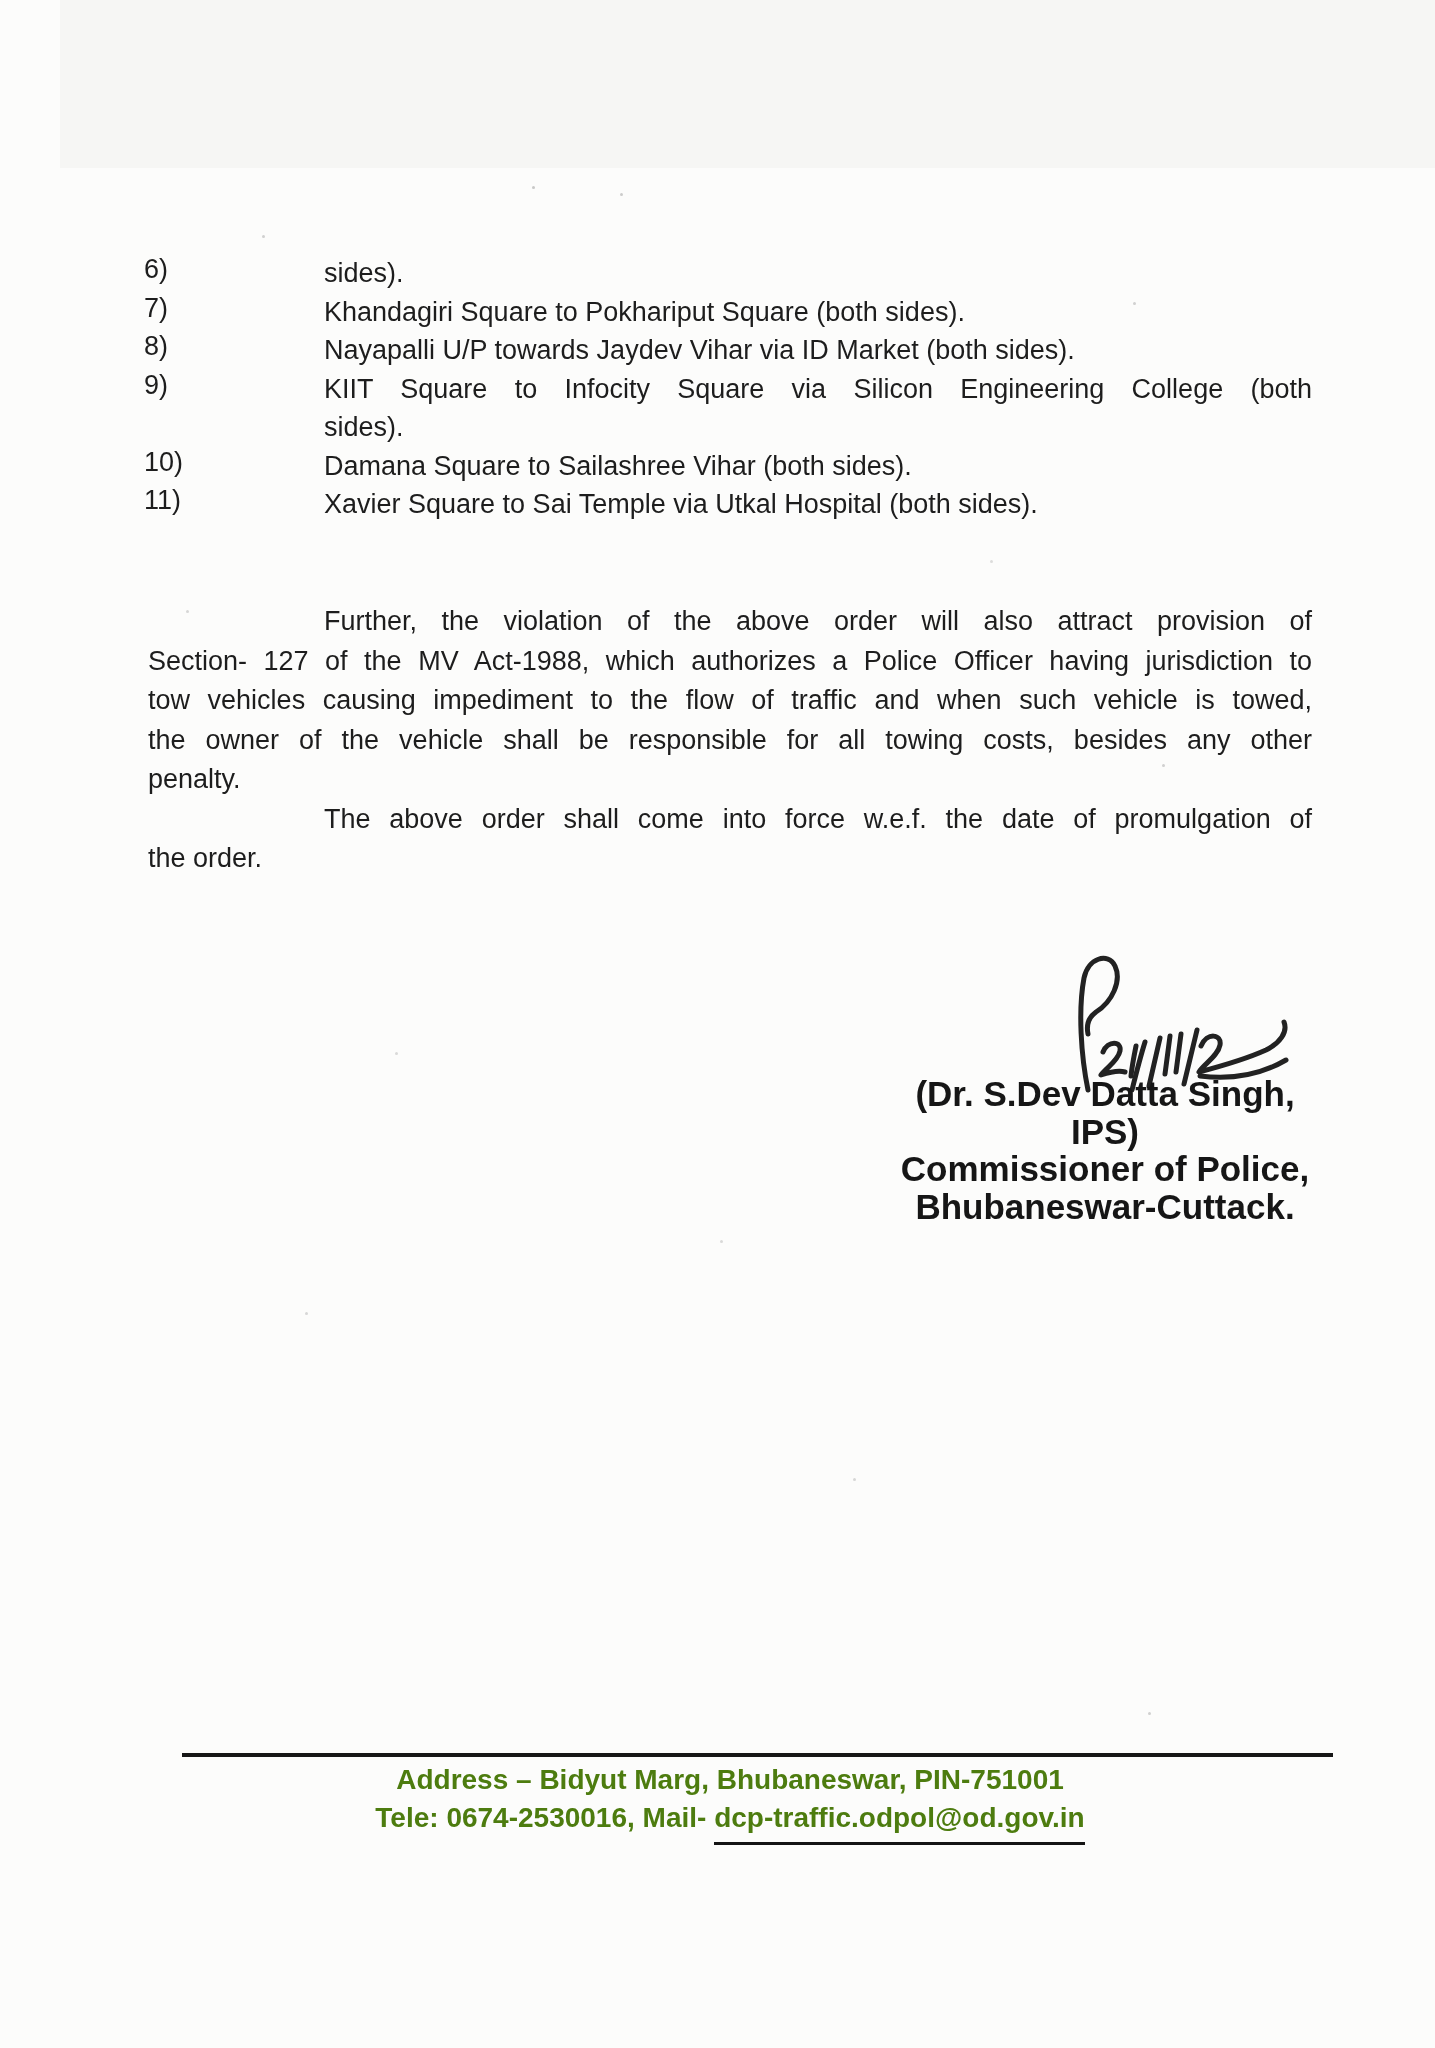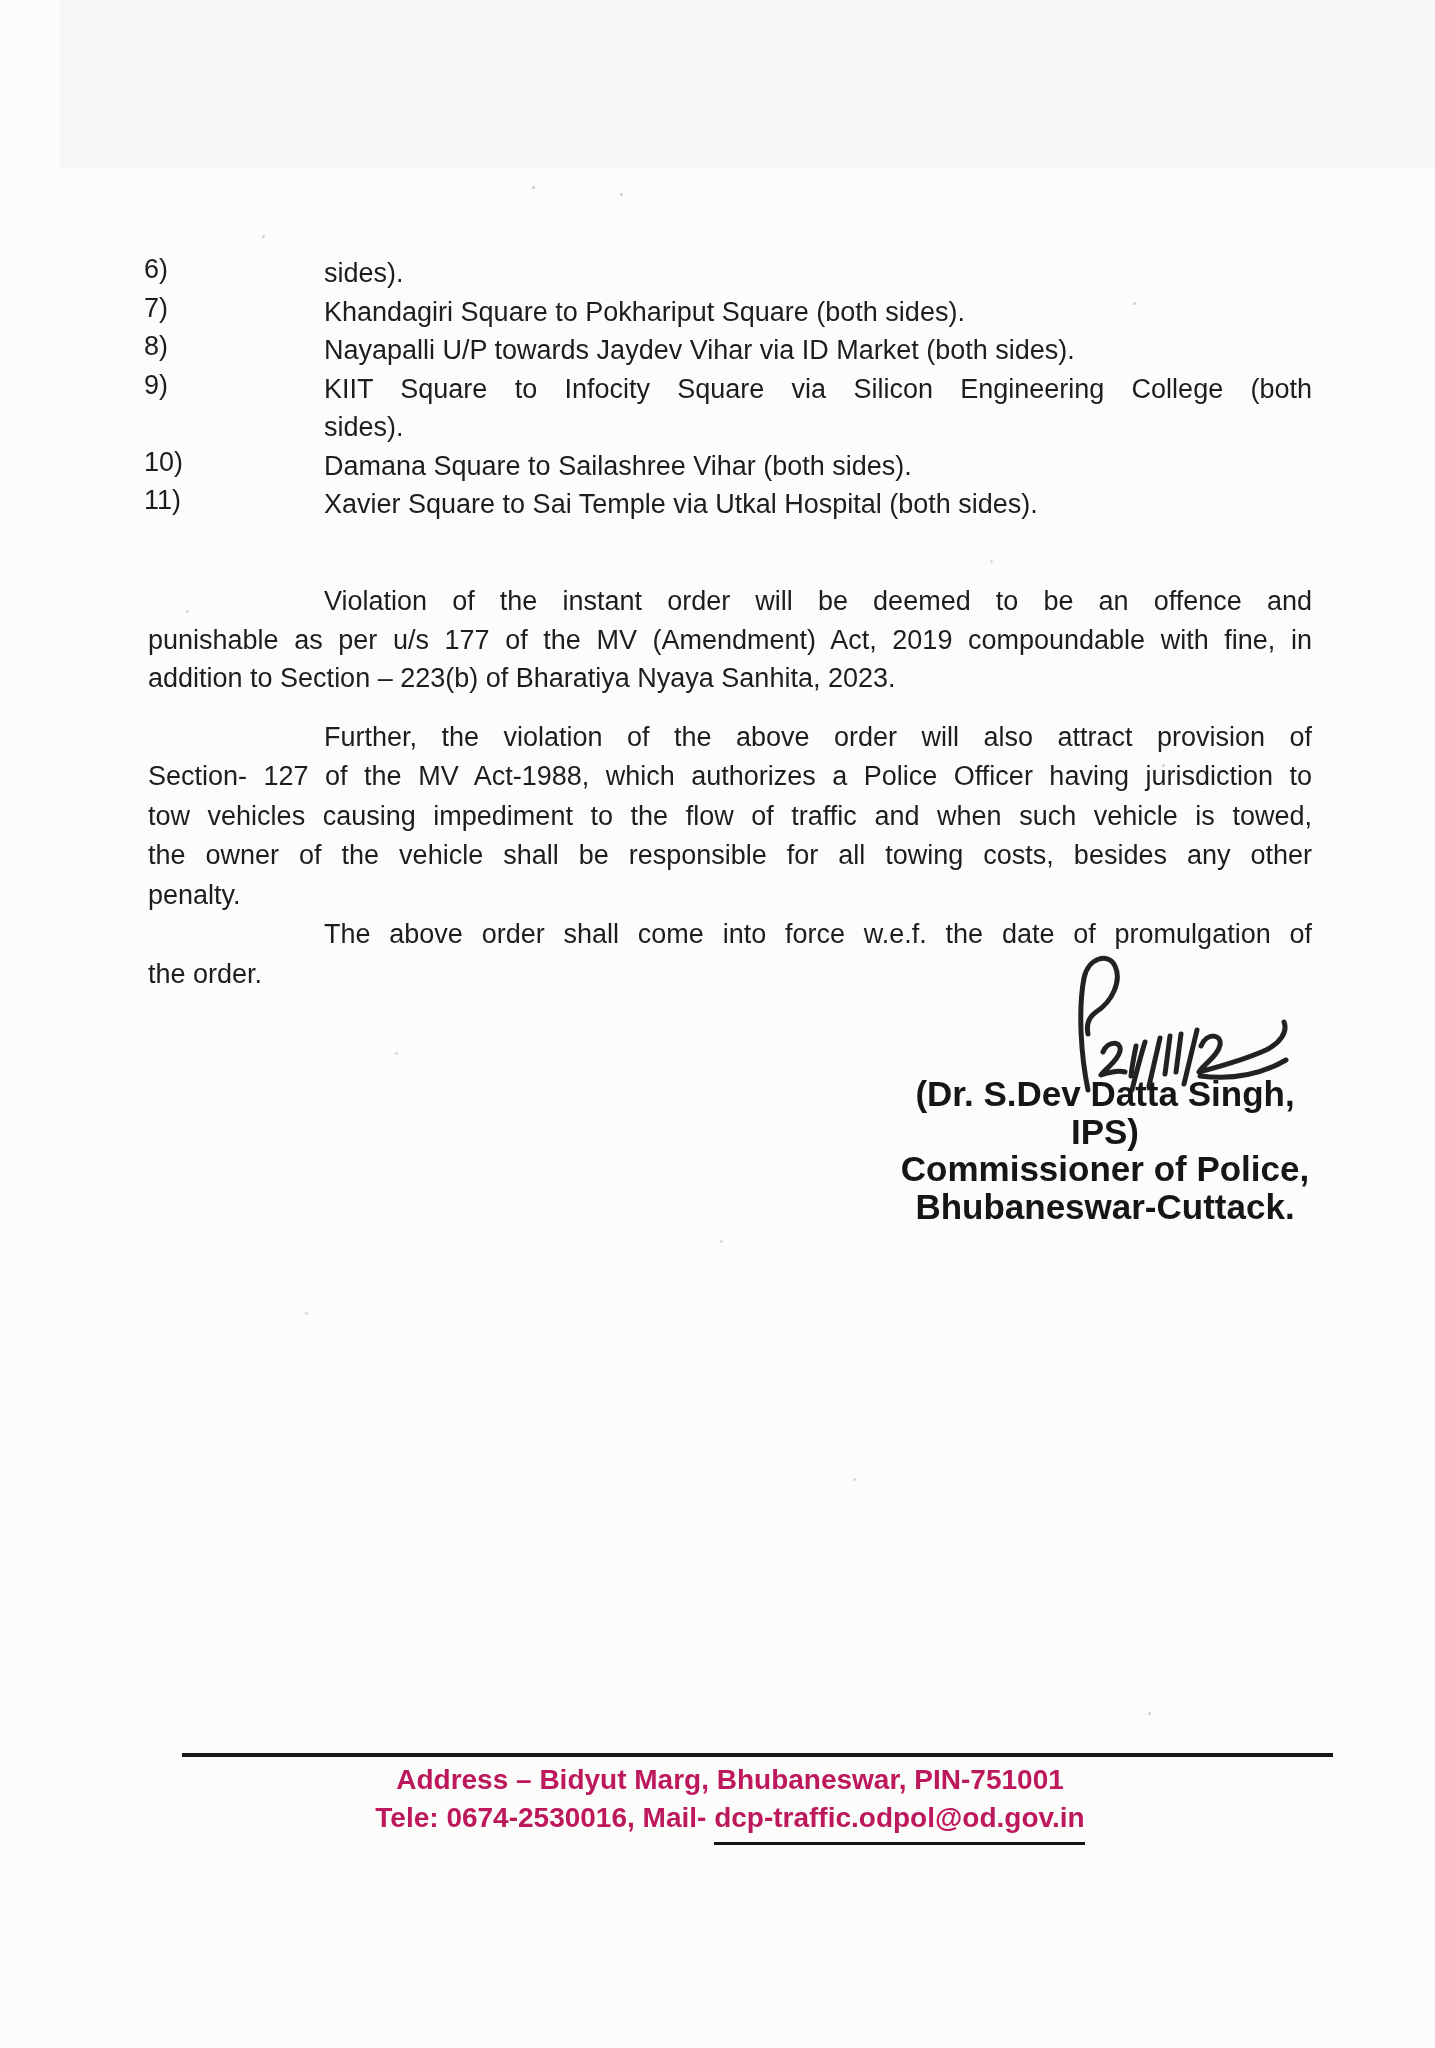--- a/index.html
+++ b/index.html
@@ -80,21 +80,21 @@
     left: 182px; top: 1753px; width: 1151px; height: 4px;
     background: #161616;
   }
   .footer {
     position: absolute;
     left: 148px; top: 1761px; width: 1164px;
     text-align: center;
     font-weight: bold;
     font-size: 28px;
     line-height: 38px;
-    color: #be185d;
+    color: #4d7c0f;
   }
   .email {
     border-bottom: 3px solid #141414;
     padding-bottom: 9px;
   }
 </style>
 </head>
 <body>
 
 <div class="page">
@@ -144,25 +144,20 @@
       <div class="lnum">11)</div>
       <div class="ltxt">
         <div class="line">Xavier Square to Sai Temple via Utkal Hospital (both sides).</div>
       </div>
     </div>
 
   </div>
 
   <div class="paras body-text">
 
-    <div class="para-violation">
-      <div class="line just indent">Violation of the instant order will be deemed to be an offence and</div>
-      <div class="line just">punishable as per u/s 177 of the MV (Amendment) Act, 2019 compoundable with fine, in</div>
-      <div class="line">addition to Section – 223(b) of Bharatiya Nyaya Sanhita, 2023.</div>
-    </div>
 
     <div class="para-further">
       <div class="line just indent">Further, the violation of the above order will also attract provision of</div>
       <div class="line just">Section- 127 of the MV Act-1988, which authorizes a Police Officer having jurisdiction to</div>
       <div class="line just">tow vehicles causing impediment to the flow of traffic and when such vehicle is towed,</div>
       <div class="line just">the owner of the vehicle shall be responsible for all towing costs, besides any other</div>
       <div class="line">penalty.</div>
     </div>
 
     <div class="para-force">

